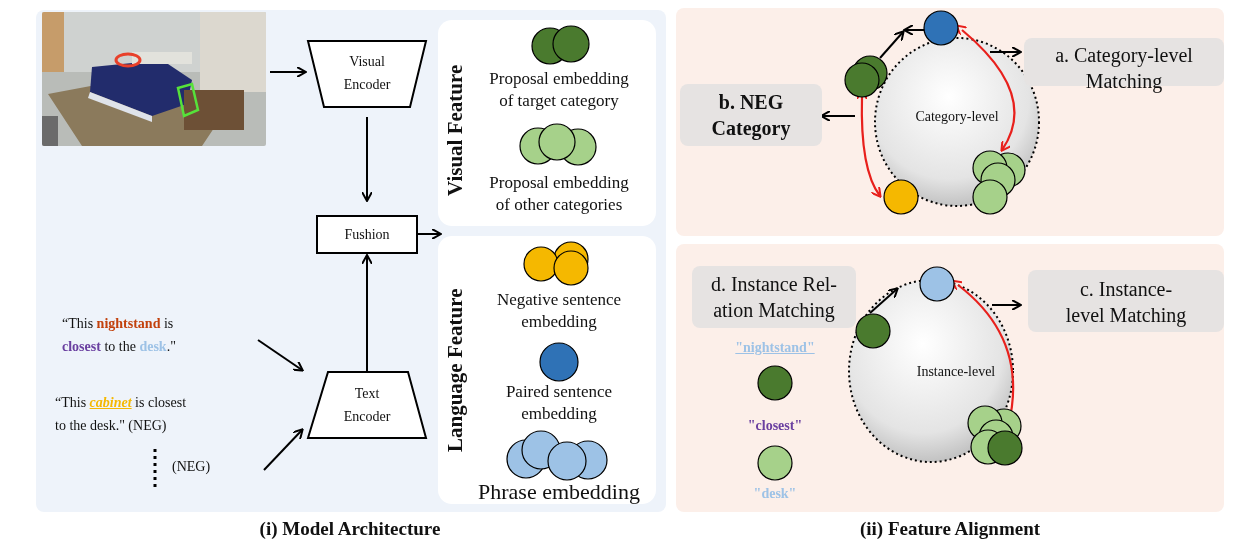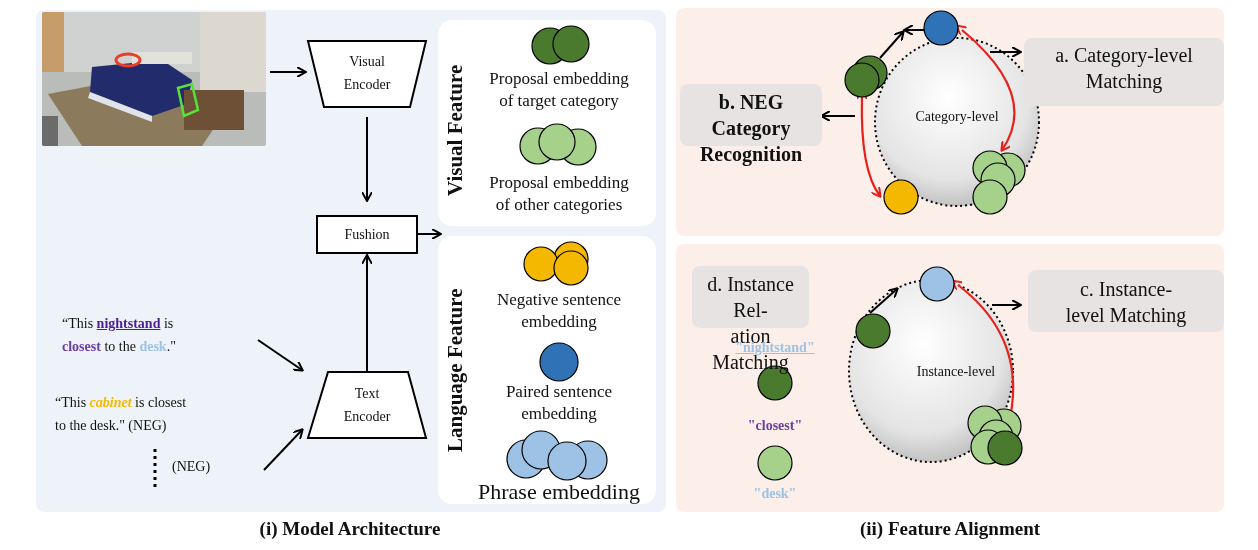--- a/index.html
+++ b/index.html
@@ -143,26 +143,26 @@
   <div>Visual</div>
   <div>Encoder</div>
 </div>
 <div class="abs txt center" style="left:318px;top:382px;width:98px;">
   <div>Text</div>
   <div>Encoder</div>
 </div>
 <div class="abs txt center" style="left:317px;top:223px;width:100px;">Fushion</div>
 
 <div class="abs txt" style="left:62px;top:312px;">
-  <div><span>“This </span><span class="word" style="color:#4c1d95;text-decoration:underline;">nightstand</span><span> is</span></div>
+  <div><span>“This </span><span class="word" style="color:#c2410c;">nightstand</span><span> is</span></div>
   <div><span class="word" style="color:#6a3fa0;">closest</span><span> to the </span><span class="word" style="color:#9dc2e6;margin-top:32px;">desk</span><span>."</span></div>
 </div>
 
 <div class="abs txt" style="left:55px;top:391px;">
-  <div><span>“This </span><span class="word" style="color:#f5b800;font-style:italic;">cabinet</span><span> is closest</span></div>
+  <div><span>“This </span><span class="word" style="color:#f5b800;font-style:italic;text-decoration:underline;">cabinet</span><span> is closest</span></div>
   <div>to the desk." (NEG)</div>
 </div>
 <div class="abs txt" style="left:172px;top:455px;">(NEG)</div>
 
 <div class="abs vert" style="left:443px;top:50px;height:160px;text-align:center;">Visual Feature</div>
 <div class="abs vert" style="left:443px;top:280px;height:180px;text-align:center;">Language Feature</div>
 
 <div class="abs center" style="left:466px;top:68px;width:186px;font-size:17px;line-height:22px;">
   <div>Proposal embedding</div>
   <div>of target category</div>
@@ -178,35 +178,34 @@
 </div>
 <div class="abs center" style="left:466px;top:381px;width:186px;font-size:17px;line-height:22px;">
   <div>Paired sentence</div>
   <div>embedding</div>
 </div>
 <div class="abs center" style="left:466px;top:481px;width:186px;font-size:22px;line-height:22px;">
   <div>Phrase embedding</div>
 </div>
 
 <div class="abs txt center" style="left:880px;top:105px;width:154px;">Category-level</div>
-<div class="abs label-box" style="left:1024px;top:38px;width:200px;height:68px;padding-top:4px;box-sizing:border-box;">
+<div class="abs label-box" style="left:1024px;top:38px;width:200px;height:48px;padding-top:4px;box-sizing:border-box;">
   <div>a. Category-level</div>
   <div>Matching</div>
 </div>
 <div class="abs label-box" style="left:680px;top:84px;width:142px;height:62px;padding-top:5px;box-sizing:border-box;font-weight:bold;">
   <div>b. NEG Category</div>
-  <div>Recognition</div>
 </div>
 
 <div class="abs txt center" style="left:886px;top:360px;width:140px;">Instance-level</div>
 <div class="abs label-box" style="left:1028px;top:270px;width:196px;height:62px;padding-top:6px;box-sizing:border-box;">
   <div>c. Instance-</div>
   <div>level Matching</div>
 </div>
-<div class="abs label-box" style="left:692px;top:266px;width:117px;height:62px;padding-top:5px;box-sizing:border-box;">
+<div class="abs label-box" style="left:692px;top:266px;width:164px;height:62px;padding-top:5px;box-sizing:border-box;">
   <div>d. Instance Rel-</div>
   <div>ation Matching</div>
 </div>
 
 <div class="abs txt center word" style="left:710px;top:336px;width:130px;color:#9dc2e6;text-decoration:underline;">"nightstand"</div>
 <div class="abs txt center word" style="left:710px;top:414px;width:130px;color:#6a3fa0;">"closest"</div>
 <div class="abs txt center word" style="left:710px;top:482px;width:130px;color:#9dc2e6;">"desk"</div>
 
 <div class="abs caption" style="left:190px;top:518px;width:320px;">(i) Model Architecture</div>
 <div class="abs caption" style="left:780px;top:518px;width:340px;">(ii) Feature Alignment</div>

